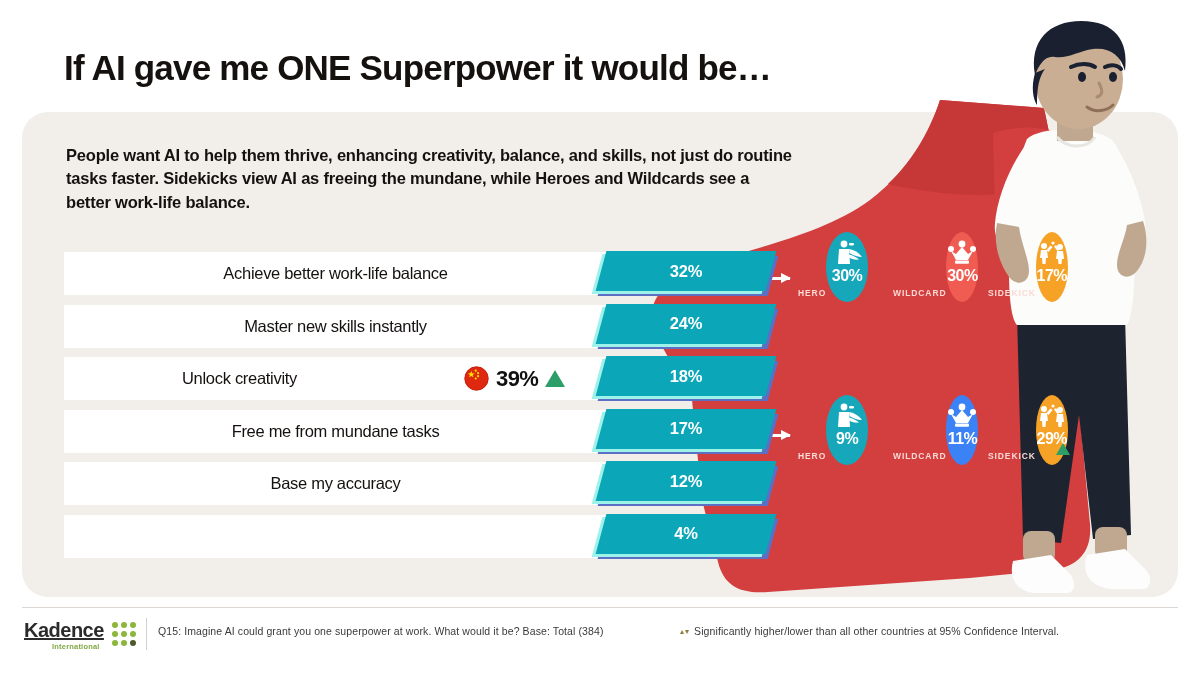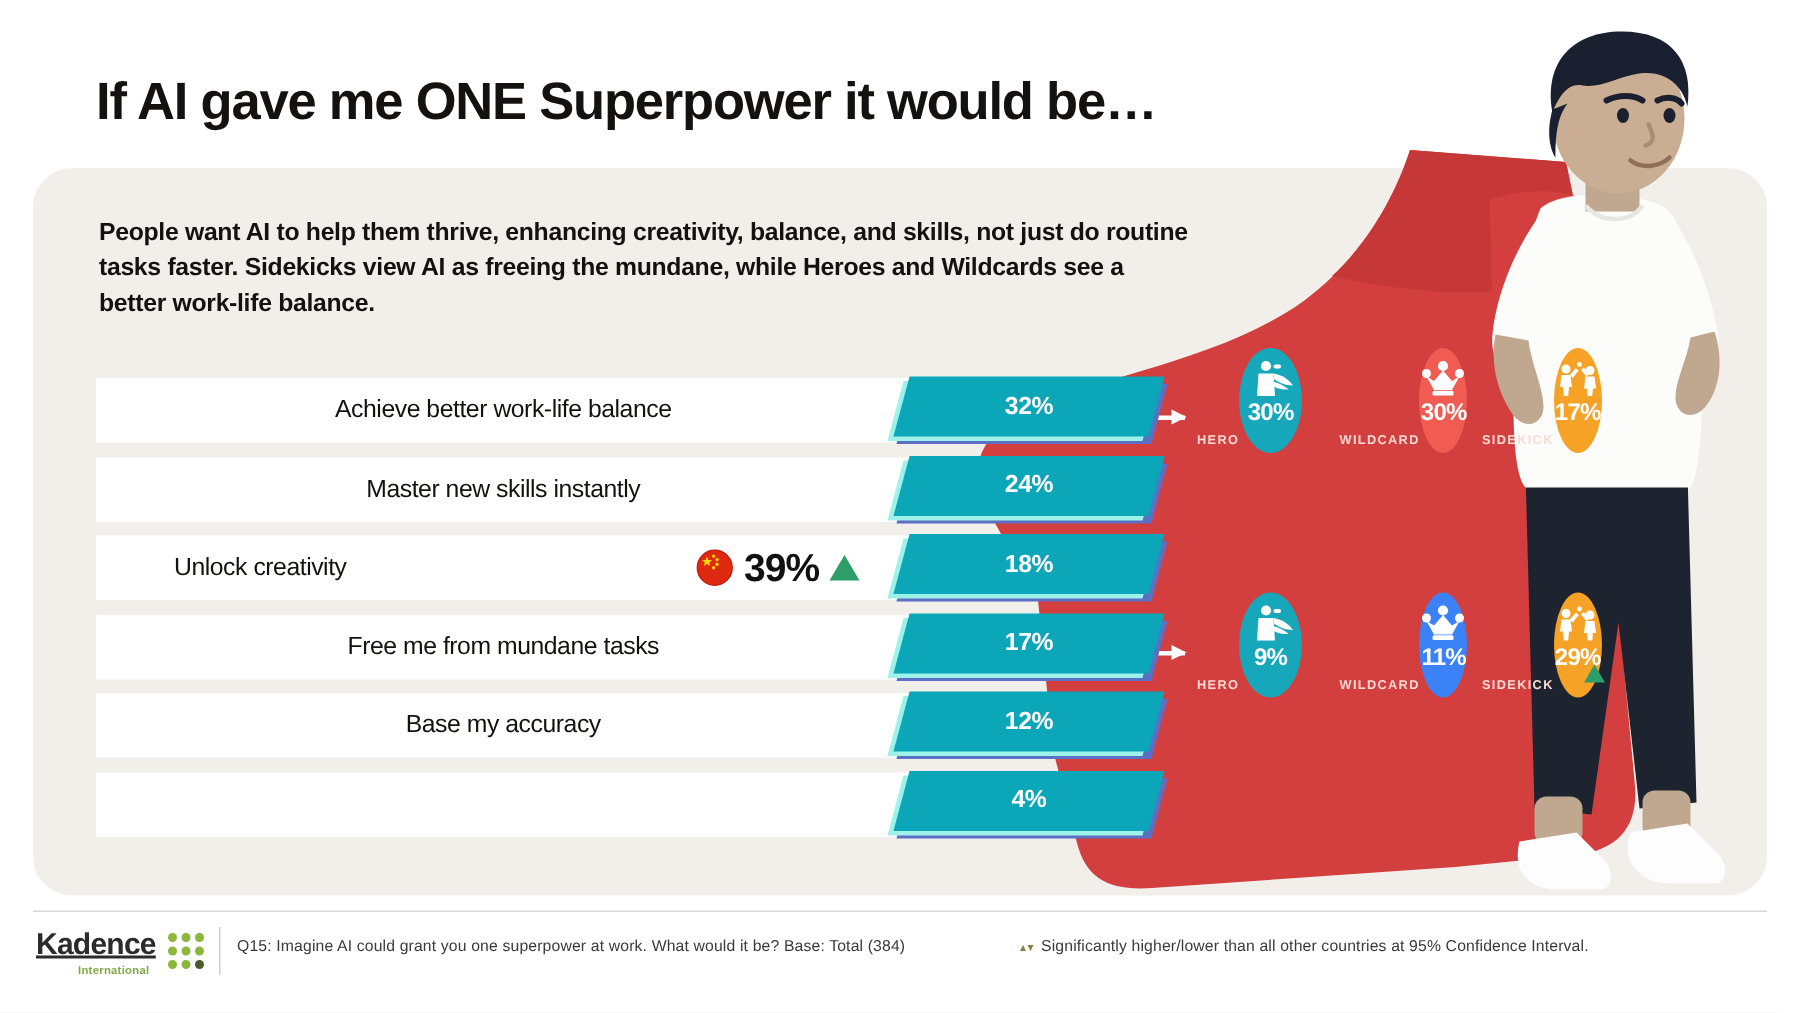--- a/index.html
+++ b/index.html
@@ -40,25 +40,25 @@
   .row { position:relative; height:43px; margin-bottom:9.5px; }
   .row-label-plate {
     position:absolute; left:0; top:0; width:543px; height:43px;
     background:#FFFFFF;
   }
   .row-label {
     position:absolute; left:0; top:0; width:543px; height:43px;
     display:flex; align-items:center; justify-content:center;
     font-size:16.5px; font-weight:normal; color:#15110F; letter-spacing:-0.3px;
   }
-  .row-label.with-stat { justify-content:flex-start; padding-left:52px; }
+  .row-label.with-stat { justify-content:flex-start; padding-left:118px; }
   .stat-wrap { position:absolute; left:400px; top:0; height:43px;
     display:flex; align-items:center; gap:7px; }
   .flag-icon { width:25px; height:25px; display:block; }
-  .stat-num { font-size:26px; font-weight:bold; color:#111; letter-spacing:-0.6px; }
+  .stat-num { font-size:22px; font-weight:bold; color:#111; letter-spacing:-0.6px; }
   .tri-up { width:0;height:0;border-left:10px solid transparent;border-right:10px solid transparent;border-bottom:17px solid #2E9E68; }
 
   .bar-host { position:absolute; left:531px; top:-2px; width:184px; height:47px; }
   .bar-shadow {
     position:absolute; left:8px; top:6px; width:170px; height:40px;
     background:#5B6FC4; transform:skewX(-15deg);
   }
   .bar-glow {
     position:absolute; left:2px; top:4px; width:170px; height:40px;
     background:#9DF2EA; transform:skewX(-15deg);

